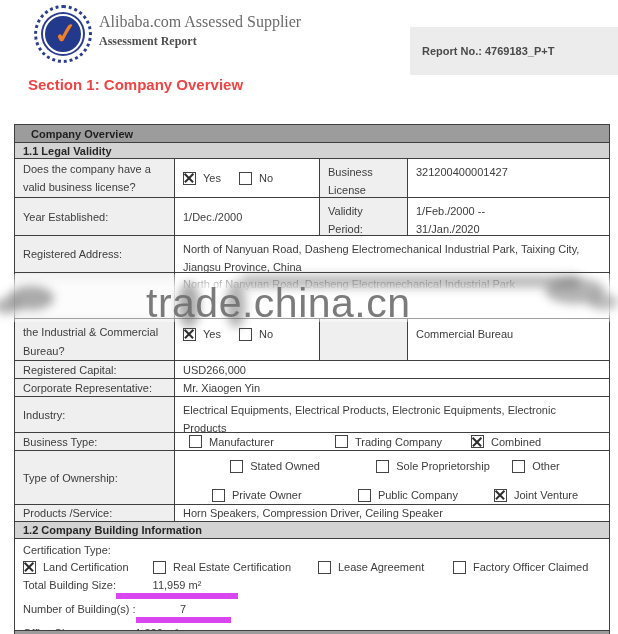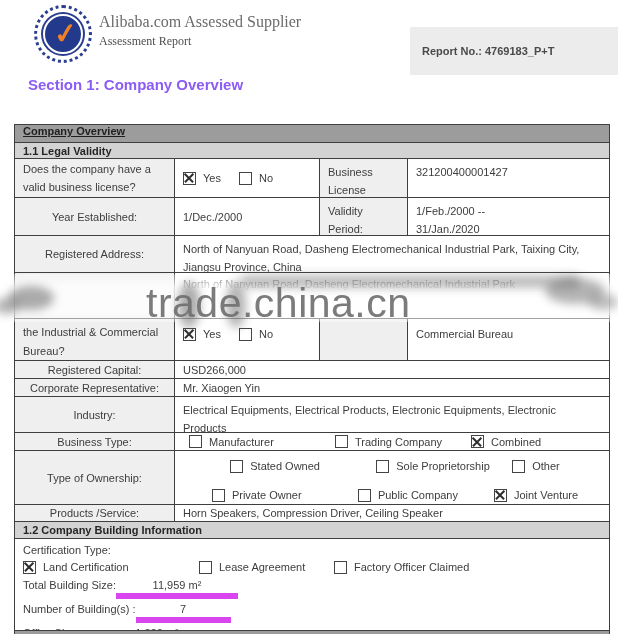--- a/index.html
+++ b/index.html
@@ -9,41 +9,41 @@
   
   .logo{position:absolute;left:32px;top:3px;width:62px;height:62px;}
   .logo .ring{position:absolute;left:2px;top:2px;width:52px;height:52px;border-radius:50%;
               border:3px dotted #2b3d8f;background:#fff;}
   .logo .core{position:absolute;left:11px;top:11px;width:36px;height:36px;border-radius:50%;
               background:#22398c;border:2px solid #fff;box-shadow:0 0 0 2px #2b3d8f;}
   .logo .tick{position:absolute;left:9px;top:1px;font-size:28px;font-weight:bold;color:#f08026;
               transform:rotate(-6deg);}
   .brand{position:absolute;left:99px;top:13px;font-family:"Liberation Serif",serif;}
   .brand-title{font-size:16px;color:#6b6b6b;}
-  .brand-sub{font-size:12px;font-weight:normal;color:#4f4f4f;margin-top:3px;}
+  .brand-sub{font-size:12px;font-weight:bold;color:#4f4f4f;margin-top:3px;}
   .report-box{position:absolute;left:410px;top:0;width:208px;height:48px;background:#ececec;
               display:flex;align-items:center;padding-left:12px;box-sizing:border-box;
               font-weight:bold;color:#4a4a4a;margin-top:27px;}
-  .section-title{position:absolute;left:28px;top:76px;font-size:15px;font-weight:bold;color:#8b5cf6;}
+  .section-title{position:absolute;left:28px;top:76px;font-size:15px;font-weight:bold;color:#ef4444;}
 
   
   .table{position:absolute;left:14px;top:124px;width:596px;border:1px solid #3f3f3f;border-bottom:0;
          box-sizing:border-box;background:#fff;}
   .trow{display:flex;box-sizing:border-box;border-bottom:1px solid #3f3f3f;align-items:stretch;overflow:hidden;}
   .cell{box-sizing:border-box;padding:2px 8px;display:flex;align-items:center;border-right:1px solid #3f3f3f;
         line-height:18px;overflow:hidden;}
   .cell:last-child{border-right:0;}
   .lab{background:#efefef;}
-  .c1{width:160px;flex:none;justify-content:center;}
+  .c1{width:160px;flex:none;}
   .c2{width:145px;flex:none;}
   .c3{width:88px;flex:none;}
   .c4{flex:1;}
   .span3{flex:1;}
   .top{align-items:flex-start;padding-top:4px;}
-  .hdr{background:#9c9c9c;font-weight:bold;color:#1f1f1f;padding:0 8px;display:flex;text-decoration:underline;}
+  .hdr{background:#9c9c9c;font-weight:bold;color:#1f1f1f;padding:0 16px;display:flex;align-items:center;}
   .sub{background:#d3d3d3;font-weight:bold;color:#262626;padding:0 8px;display:flex;align-items:center;}
 
   
   .cb{width:11px;height:11px;border:1px solid #444;background:#fff;display:inline-block;
       position:relative;flex:none;}
   .cb.checked::before,.cb.checked::after{content:"";position:absolute;left:-1px;top:4.5px;width:12px;
       height:1.5px;background:#2e2e2e;}
   .cb.checked::before{transform:rotate(45deg);}
   .cb.checked::after{transform:rotate(-45deg);}
   .opt{display:inline-flex;align-items:center;gap:7px;}
@@ -51,21 +51,21 @@
   .ow2{width:136px;flex:none;}
   .optcol{display:flex;flex-direction:column;justify-content:flex-start;gap:11px;padding-top:6px;}
   .optrow{display:flex;align-items:center;}
 
   
   .bcell{flex:1;display:flex;flex-direction:column;padding:3px 8px;box-sizing:border-box;}
   .bline{display:flex;align-items:baseline;line-height:19px;}
   .uline{display:inline-block;border-bottom:6px solid #d946ef;text-align:center;line-height:15px;}
   .cw1{width:130px;flex:none;}
   .cw2{width:165px;flex:none;}
-  .cw3{width:135px;flex:none;margin-left:46px;}
+  .cw3{width:135px;flex:none;}
 
   
   .wm-band{position:absolute;left:0;top:274px;width:618px;height:48px;
            background:linear-gradient(180deg,rgba(255,255,255,0.30) 0%,rgba(255,255,255,0.84) 28%,
                       rgba(255,255,255,0.84) 78%,rgba(255,255,255,0.35) 100%);}
   .wm-text{position:absolute;left:146px;top:280px;font-size:41px;letter-spacing:0.5px;
            color:rgba(112,112,112,0.92);filter:blur(0.7px);white-space:nowrap;}
   .blob{position:absolute;background:#5a5a5a;filter:blur(5px);border-radius:50%;}
 </style>
 </head>
@@ -275,20 +275,24 @@
     <div class="trow" style="height:92px">
       <div class="bcell">
         <div class="bline" style="line-height:16px">
           <span>Certification Type:</span>
         </div>
         <div class="bline" style="line-height:18px;align-items:center;display:flex">
           <span class="opt cw1">
             <span class="cb checked"></span>
             <span>Land Certification</span>
           </span>
+          <span class="opt cw2">
+            <span class="cb"></span>
+            <span>Real Estate Certification</span>
+          </span>
           <span class="opt cw3">
             <span class="cb"></span>
             <span>Lease Agreement</span>
           </span>
           <span class="opt">
             <span class="cb"></span>
             <span>Factory Officer Claimed</span>
           </span>
         </div>
         <div class="bline">

